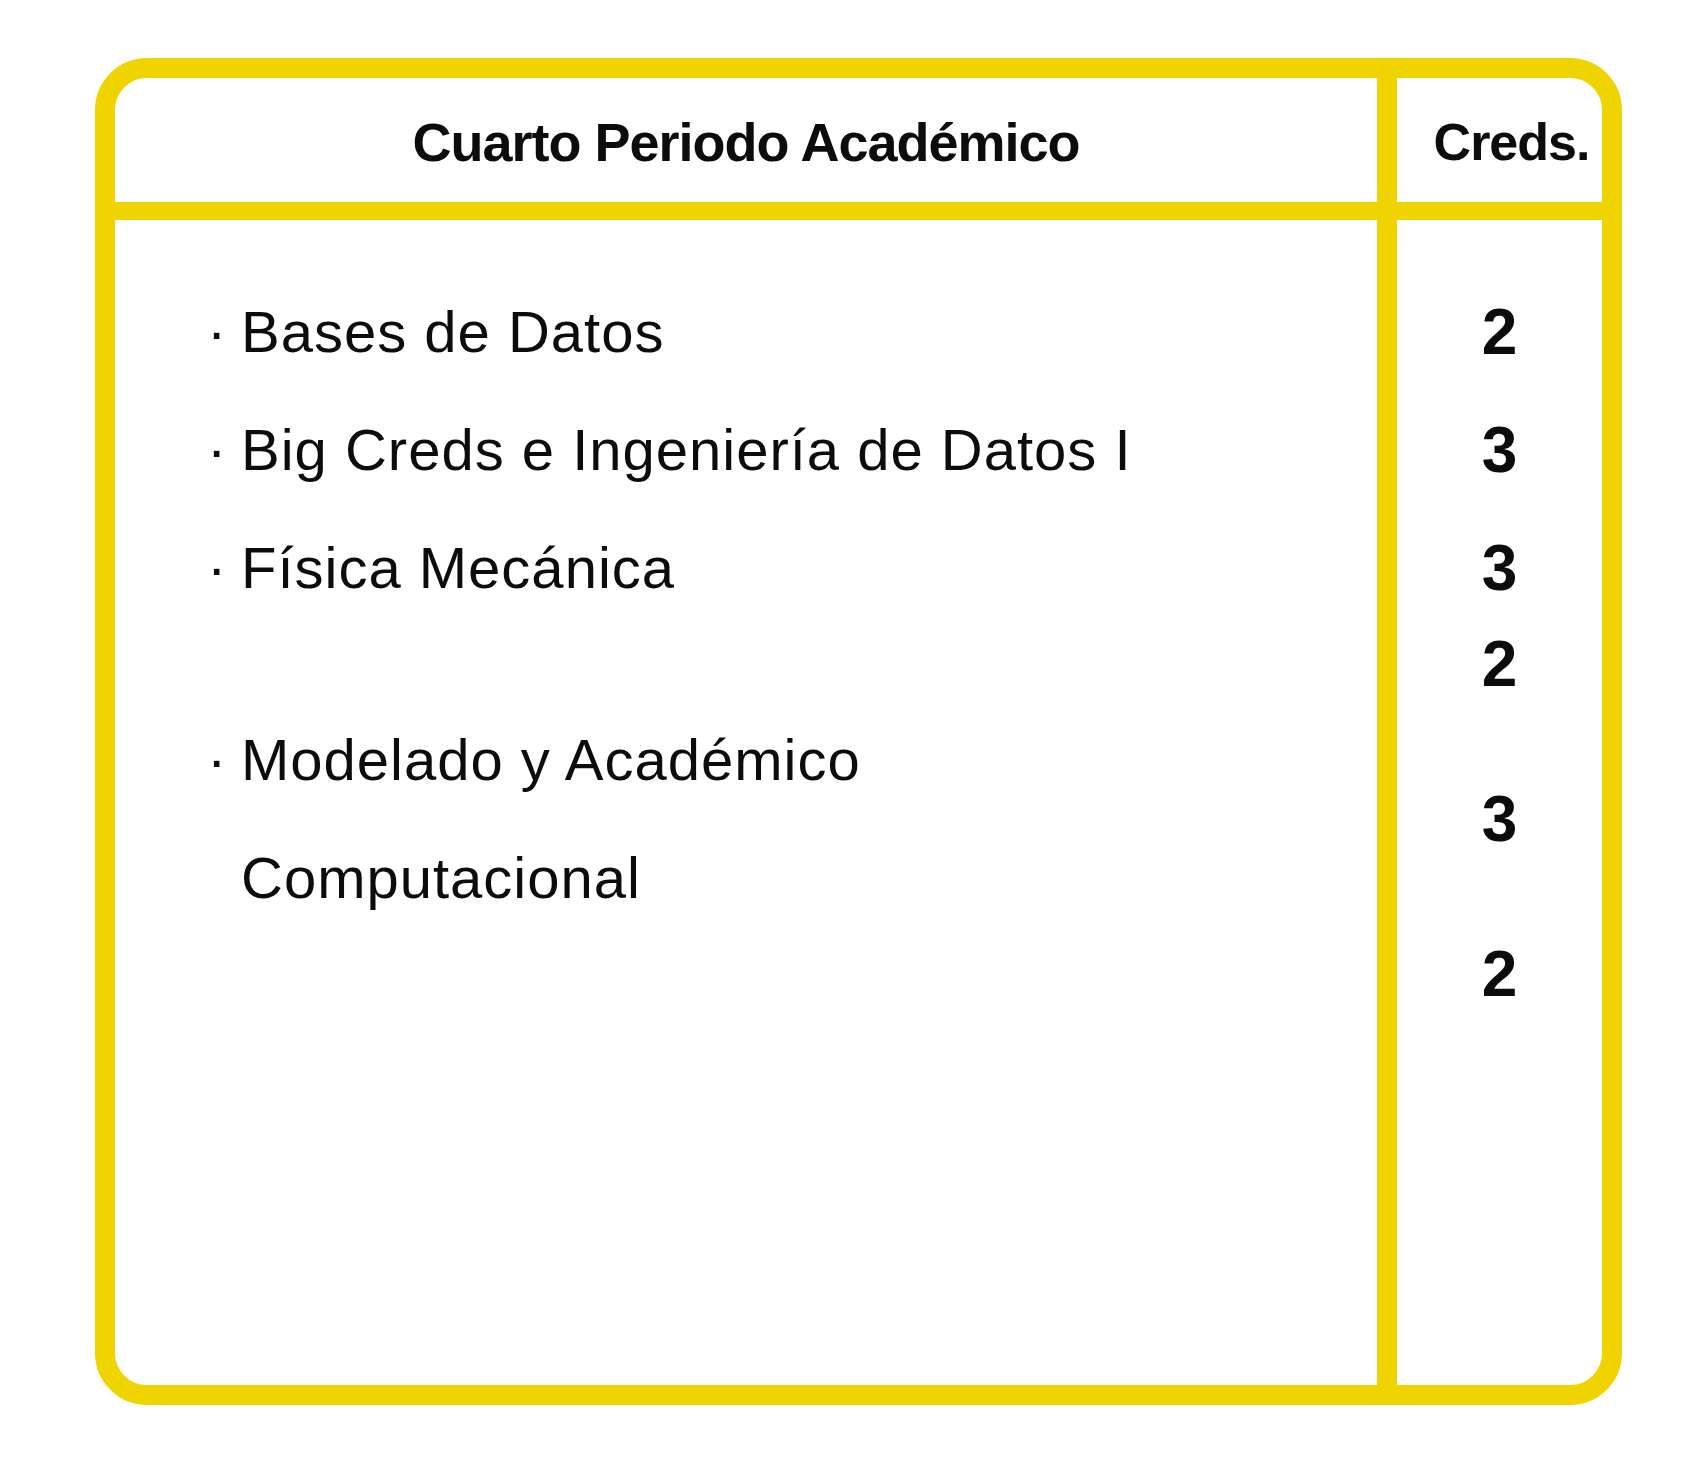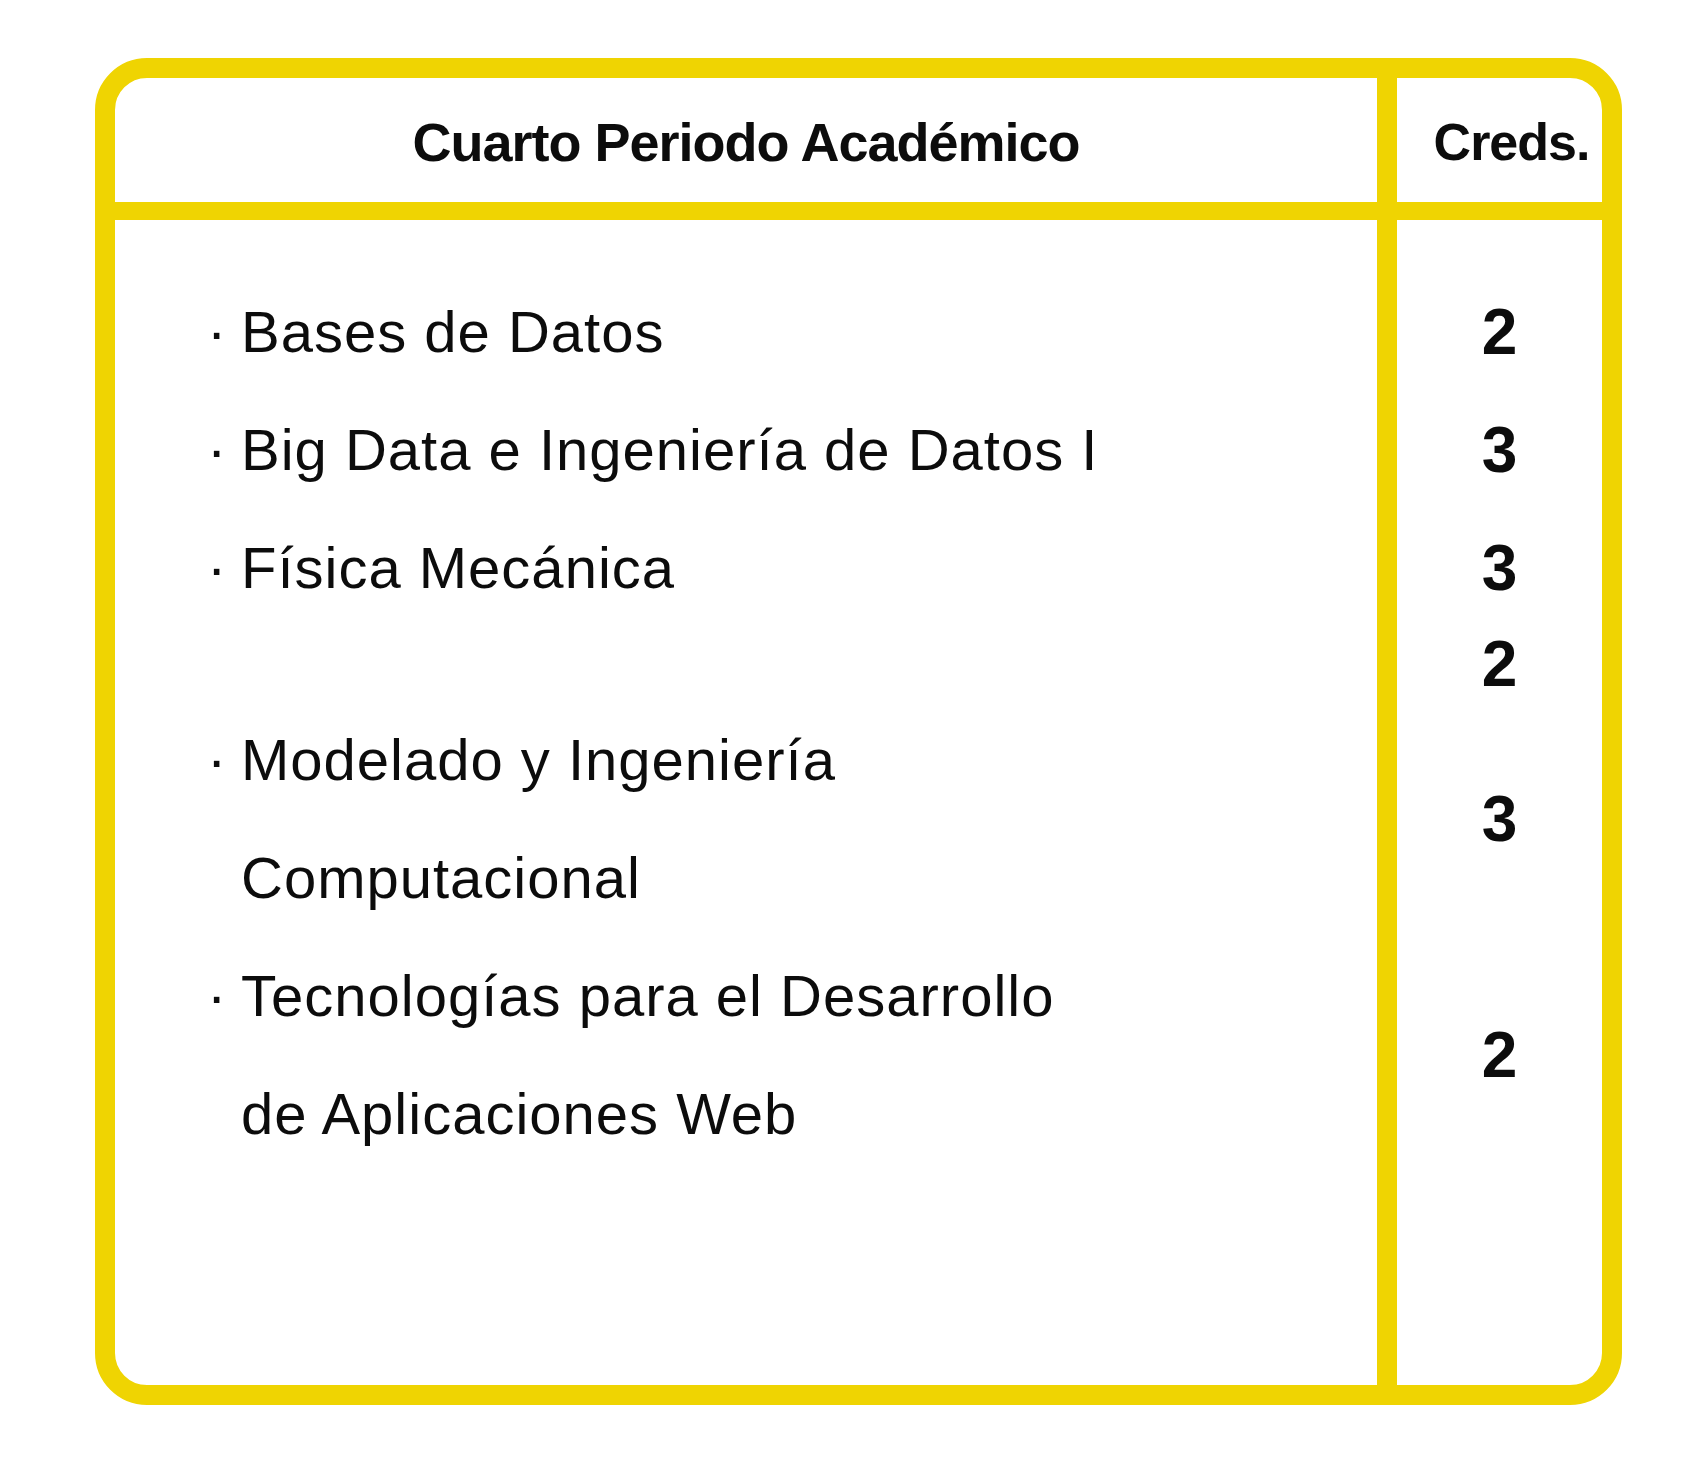--- a/index.html
+++ b/index.html
@@ -133,21 +133,21 @@
       <div class="course-row">
         <div class="course-name">
           <div class="line"><span class="bullet">·</span><span>Bases de Datos</span></div>
         </div>
         <div></div>
         <div class="course-credits">2</div>
       </div>
 
       <div class="course-row">
         <div class="course-name">
-          <div class="line"><span class="bullet">·</span><span>Big Data e Ingeniería de Datos I</span></div>
+          <div class="line"><span class="bullet">·</span><span>Big Creds e Ingeniería de Datos I</span></div>
         </div>
         <div></div>
         <div class="course-credits">3</div>
       </div>
 
       <div class="course-row">
         <div class="course-name">
           <div class="line"><span class="bullet">·</span><span>Física Mecánica</span></div>
         </div>
         <div></div>
@@ -156,31 +156,27 @@
 
       <div class="course-row">
         <div class="course-name">
         </div>
         <div></div>
         <div class="course-credits">2</div>
       </div>
 
       <div class="course-row">
         <div class="course-name">
-          <div class="line"><span class="bullet">·</span><span>Modelado y Ingeniería</span></div>
+          <div class="line"><span class="bullet">·</span><span>Modelado y Académico</span></div>
           <div class="line cont"><span>Computacional</span></div>
         </div>
         <div></div>
         <div class="course-credits">3</div>
       </div>
 
       <div class="course-row">
-        <div class="course-name">
-          <div class="line"><span class="bullet">·</span><span>Tecnologías para el Desarrollo</span></div>
-          <div class="line cont"><span>de Aplicaciones Web</span></div>
-        </div>
         <div></div>
         <div class="course-credits">2</div>
       </div>
 
     </div>
   </div>
 </div>
 
 </body></html>

